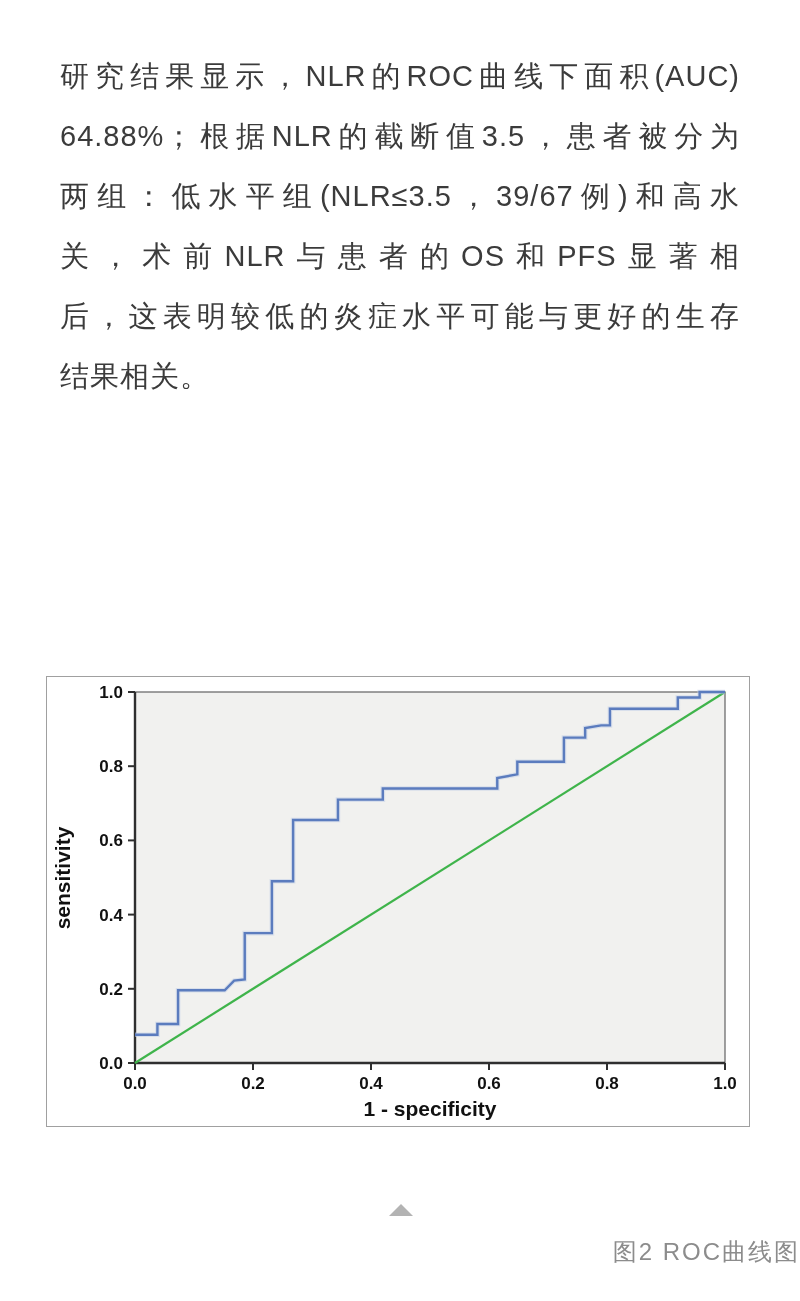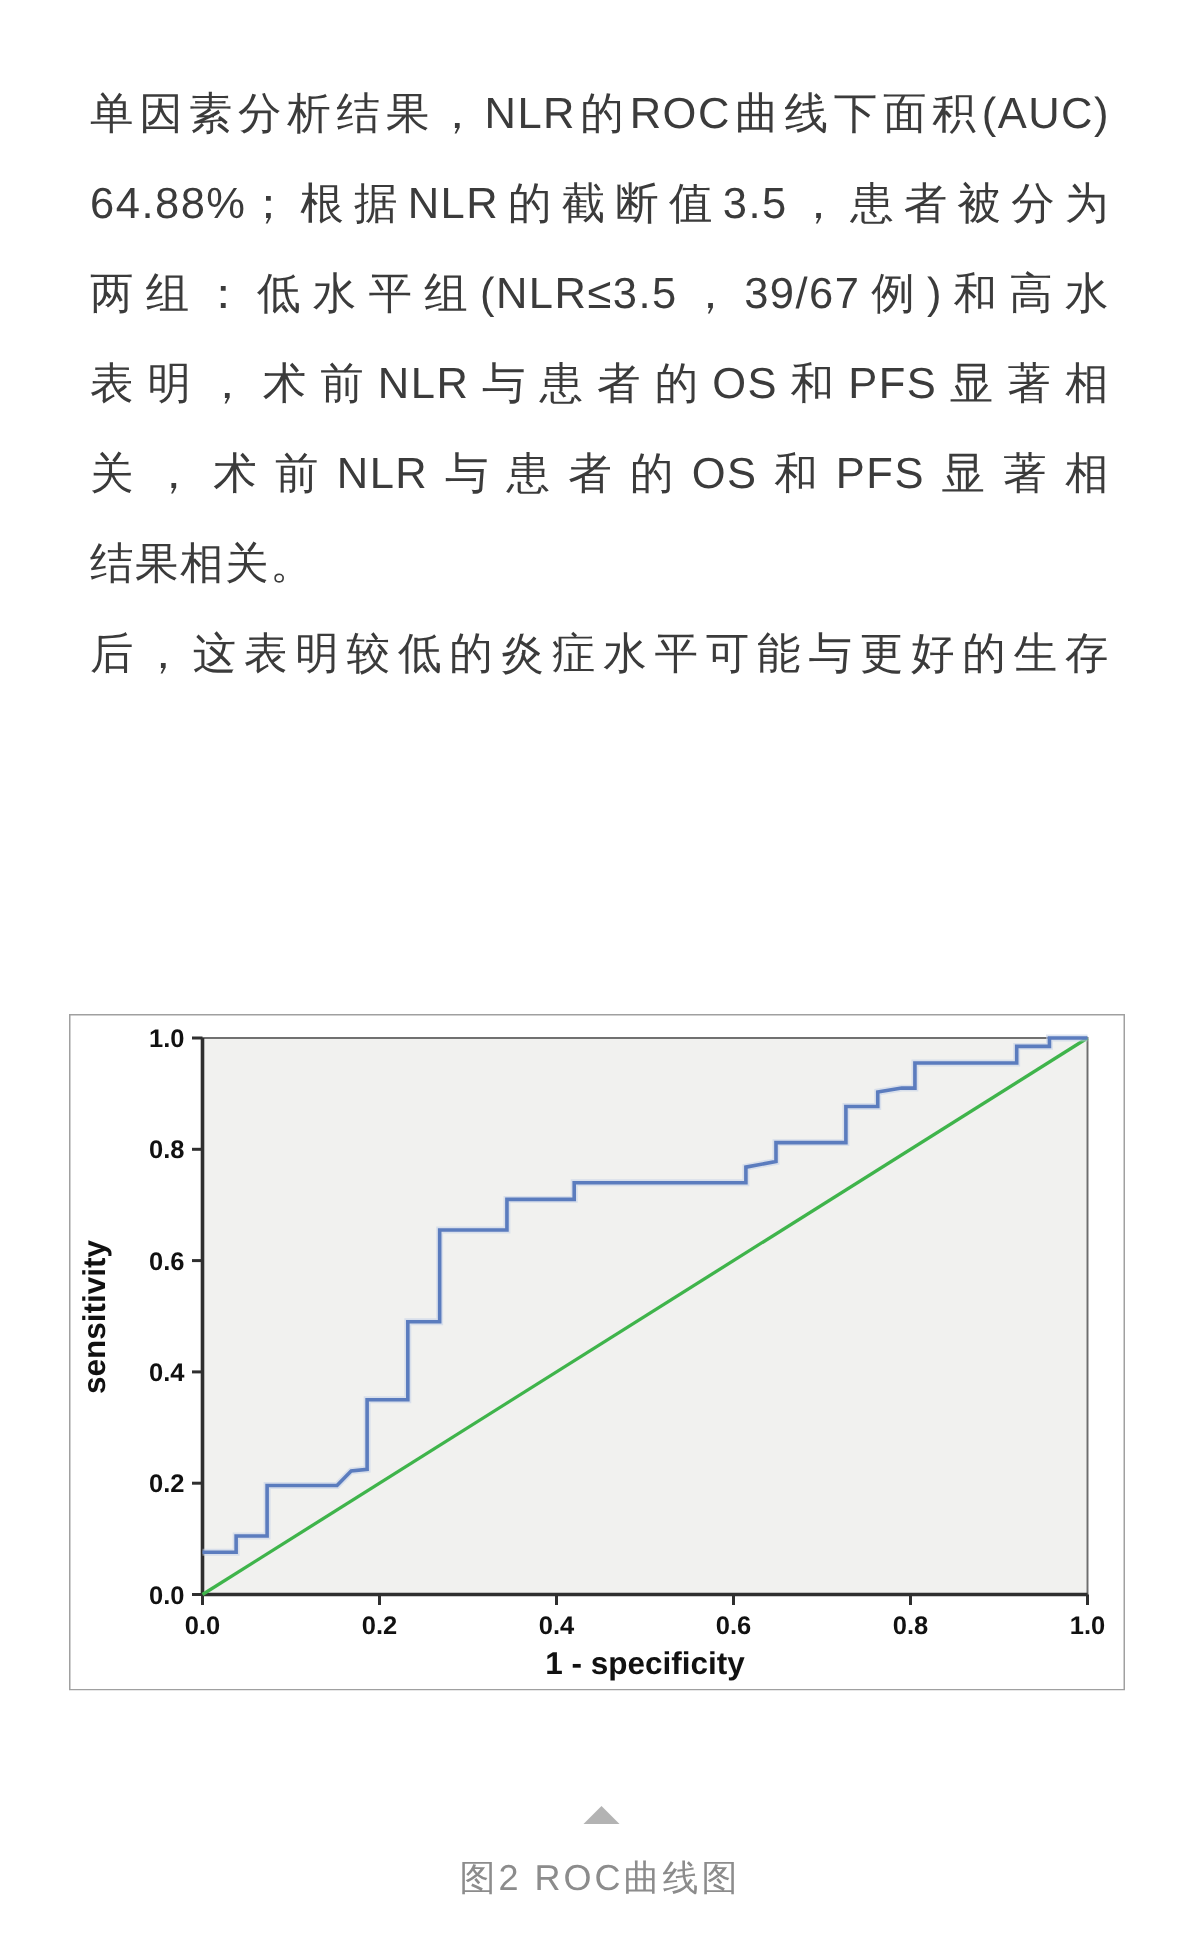--- a/index.html
+++ b/index.html
@@ -20,35 +20,34 @@
   
   .figure-wrap{position:absolute;left:46px;top:676px;width:704px;height:451px;}
   svg{display:block;}
   
   .arrow{
     position:absolute;left:389px;top:1204px;width:0;height:0;
     border-left:12px solid transparent;border-right:12px solid transparent;
     border-bottom:12px solid #b3b3b3;
   }
   .caption{
-    position:absolute;left:0;top:1236px;width:800px;text-align:center;
+    position:absolute;left:0;top:1236px;width:800px;text-align:right;
     font-size:24px;letter-spacing:2px;color:#8c8c8c;
   }
 </style>
 </head>
 <body>
 
 <div class="article" id="article">
-    <div class="tline">单因素分析结果，NLR的ROC曲线下面积(AUC)</div>
+    <div class="tline">研究结果显示，NLR的ROC曲线下面积(AUC)</div>
     <div class="tline">64.88%；根据NLR的截断值3.5，患者被分为</div>
     <div class="tline">两组：低水平组(NLR≤3.5，39/67例)和高水</div>
-    <div class="tline">表明，术前NLR与患者的OS和PFS显著相</div>
     <div class="tline">关，术前NLR与患者的OS和PFS显著相</div>
+    <div class="tline">后，这表明较低的炎症水平可能与更好的生存</div>
     <div class="tline last">结果相关。</div>
-    <div class="tline">后，这表明较低的炎症水平可能与更好的生存</div>
   </div>
 
 <div class="figure-wrap">
   <svg id="roc-svg" width="704" height="451" viewBox="0 0 704 451">
     <rect x="0.5" y="0.5" width="703" height="450" fill="#ffffff" stroke="#a0a0a0"></rect>
     <rect id="plot-bg" x="89" y="16" width="590" height="371" fill="#f1f1ef" stroke="#6e6e6e" stroke-width="1.3"></rect>
     <g id="chart-dynamic">
         <line x1="89" y1="387" x2="89" y2="394" stroke="#2f2f2f" stroke-width="2"></line>
         <text x="89" y="413" text-anchor="middle" font-size="17" font-weight="bold" fill="#111111">0.0</text>
         <line x1="207" y1="387" x2="207" y2="394" stroke="#2f2f2f" stroke-width="2"></line>

